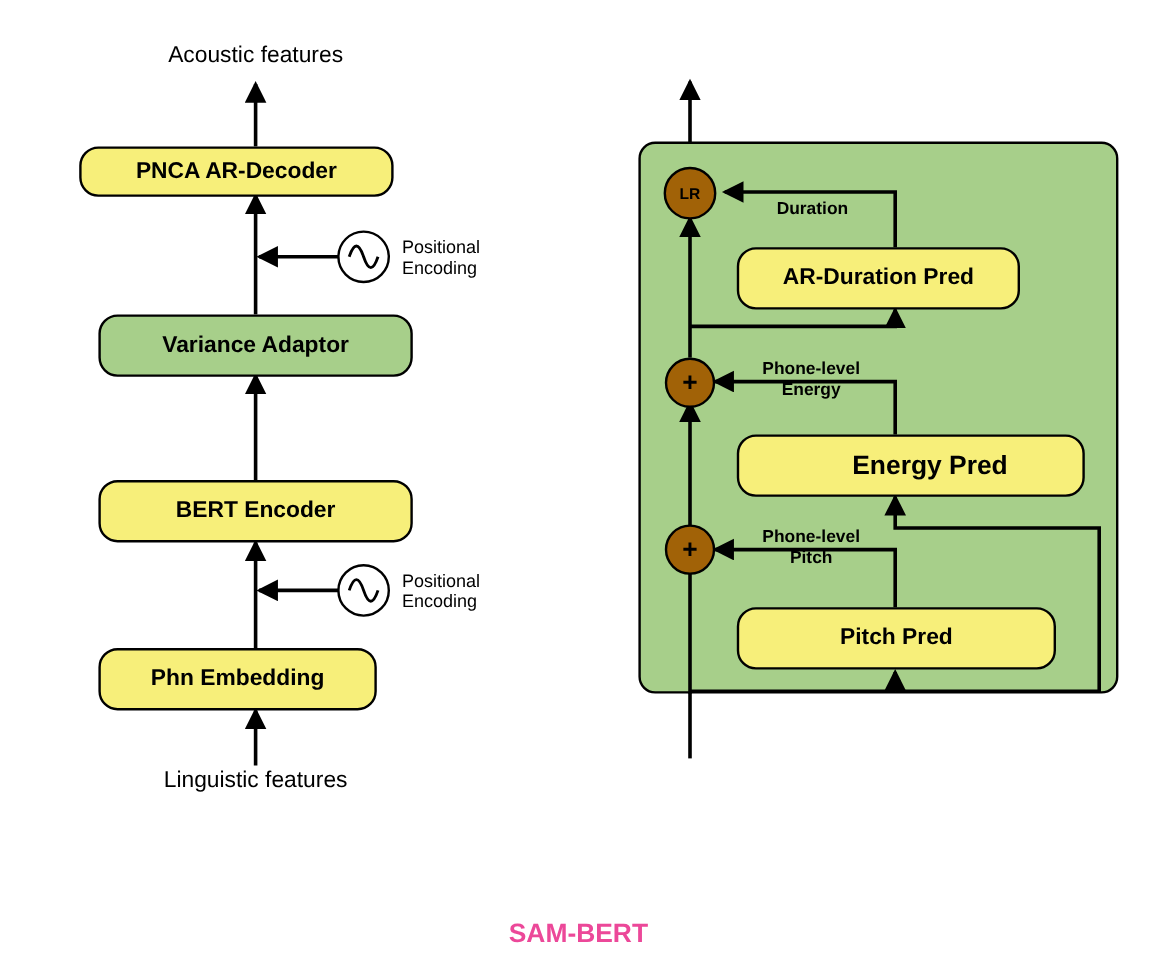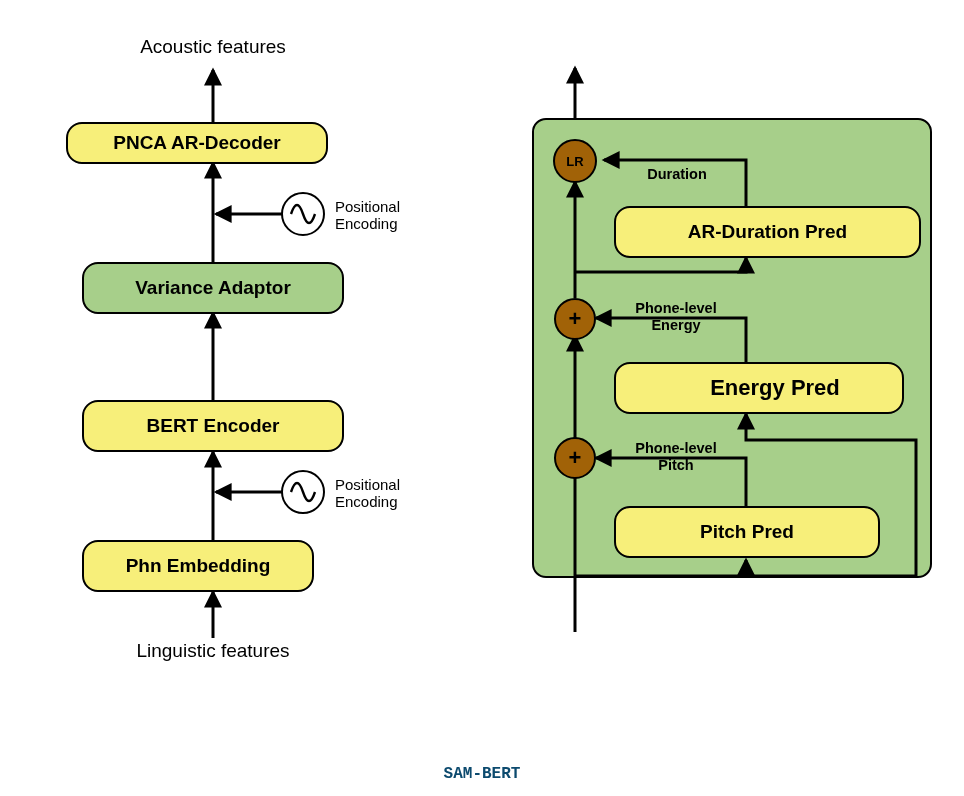--- a/index.html
+++ b/index.html
@@ -74,25 +74,24 @@
   }
   .panel {
     position: absolute;
     box-sizing: border-box;
     background: #a7cf8a;
     border: 2.5px solid #000;
     border-radius: 14px;
   }
   .caption {
     position: absolute;
-    color: #0c4a6e;
-    font-weight: bold;
-    font-size: 16px;
-    text-align: center;
-    font-family: Liberation Mono, monospace;
+    color: #ec4899;
+    font-weight: bold;
+    font-size: 22px;
+    text-align: center;
   }
   svg.lines {
     position: absolute;
     left: 0; top: 0;
     width: 964px;
     height: 796px;
     pointer-events: none;
   }
 </style>
 </head>
@@ -183,21 +182,21 @@
     <path d="M575,576 L746,576" fill="none" stroke="#000" stroke-width="3"></path>
     <line x1="746" y1="576" x2="746" y2="560" stroke="#000" stroke-width="3" marker-end="url(#arrow)"></line>
     <path d="M746,576 L916,576 L916,440 L750,440 L746,440 L746,414" fill="none" stroke="#000" stroke-width="3" marker-end="url(#arrow)"></path>
   </svg>
 
   <div class="op-circle" style="left:553px; top:139px; width:44px; height:44px;">LR</div>
 
   <div class="op-circle" style="left:554px; top:298px; width:42px; height:42px; font-size:22px;">+</div>
   <div class="op-circle" style="left:554px; top:437px; width:42px; height:42px; font-size:22px;">+</div>
 
-  <div class="node yellow" style="left:614px; top:206px; width:307px; height:52px; font-size:19px;">AR-Duration Pred</div>
+  <div class="node yellow" style="left:614px; top:206px; width:236px; height:52px; font-size:19px;">AR-Duration Pred</div>
 
   <div class="node yellow" style="left:614px; top:362px; width:290px; height:52px; font-size:22px;padding-left:32px;">Energy Pred</div>
 
   <div class="node yellow" style="left:614px; top:506px; width:266px; height:52px; font-size:19px;">Pitch Pred</div>
 
   <div class="small-label" style="left:622px; top:166px; width:110px;">Duration</div>
   <div class="small-label" style="left:616px; top:300px; width:120px;">Phone-level
 Energy</div>
   <div class="small-label" style="left:616px; top:440px; width:120px;">Phone-level
 Pitch</div>

